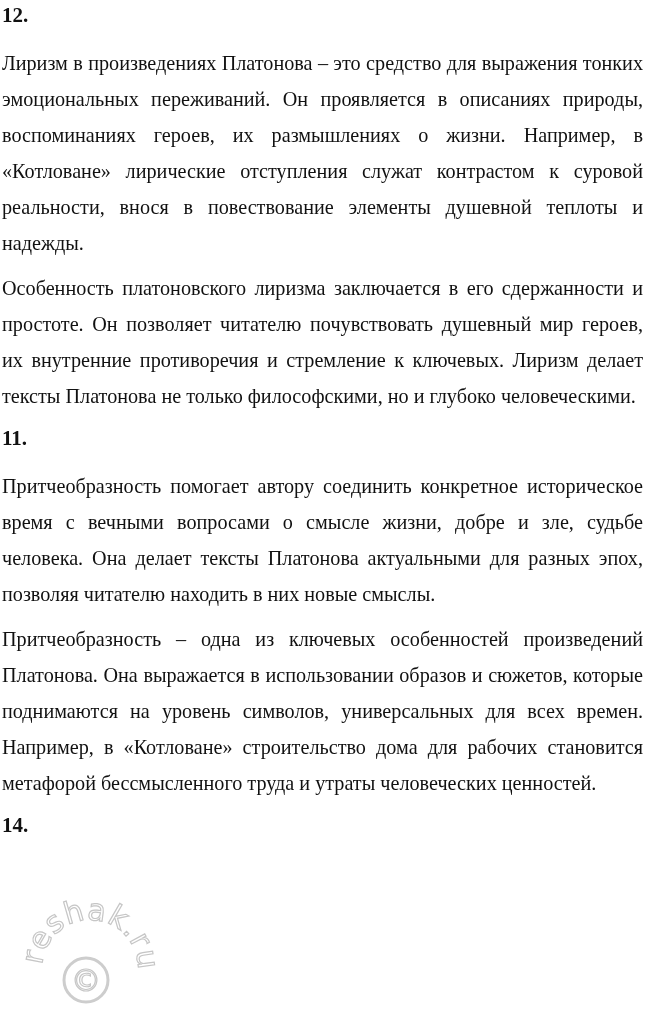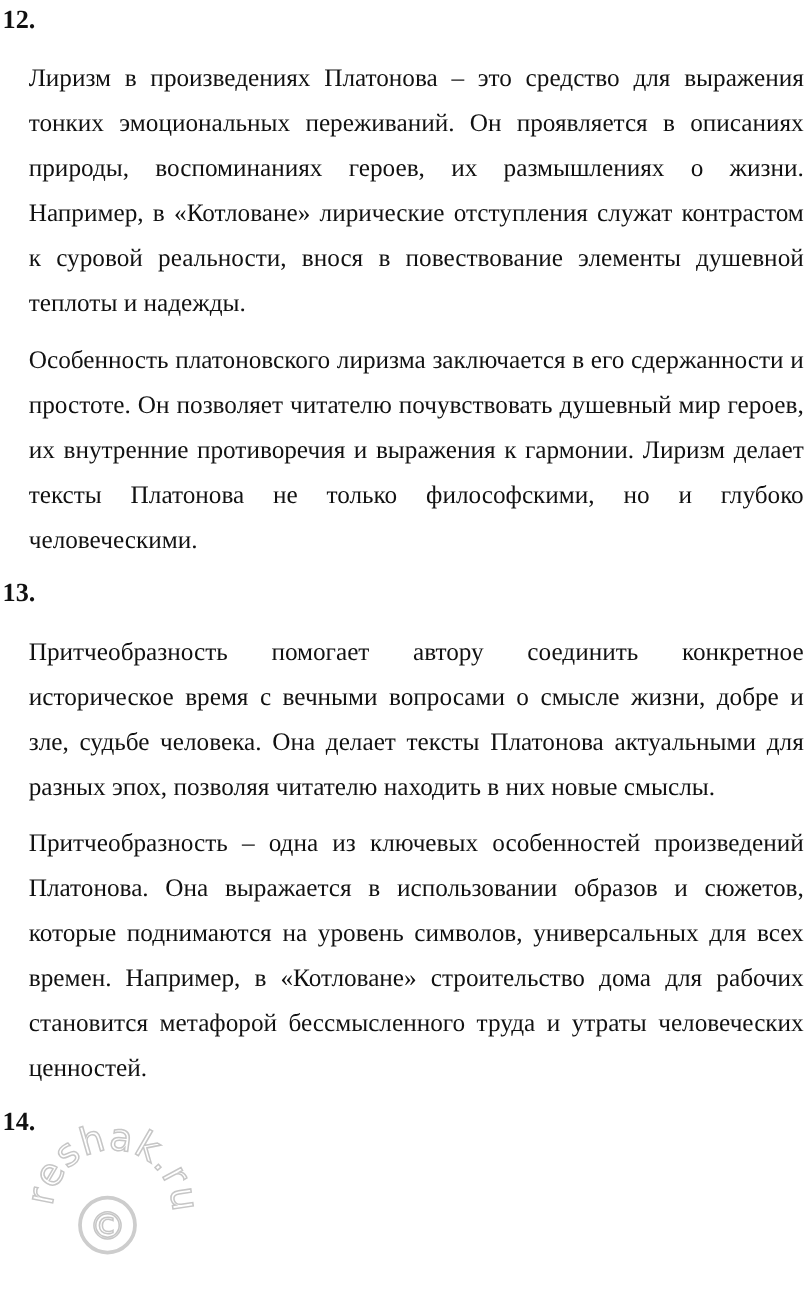--- a/index.html
+++ b/index.html
@@ -47,21 +47,20 @@
     }
     .para {
       font-size: 20.2px;
       line-height: 36px;
       text-align: justify;
       margin: 0;
       word-spacing: 0px;
     }
     .block {
       margin-bottom: 9px;
-      margin-left: 21px;
     }
     .block-head {
       margin-top: 0px;
       margin-bottom: 9px;
     }
     .watermark {
       position: absolute;
       left: 20px;
       top: 890px;
       width: 140px;
@@ -74,23 +73,23 @@
 
 <div class="page">
 
   <div class="header-row">
     <div class="task-number">12.</div>
   </div>
 
   <div class="block-head" style="height:0"></div>
 
   <p class="para block">Лиризм в произведениях Платонова – это средство для выражения тонких эмоциональных переживаний. Он проявляется в описаниях природы, воспоминаниях героев, их размышлениях о жизни. Например, в «Котловане» лирические отступления служат контрастом к суровой реальности, внося в повествование элементы душевной теплоты и надежды.</p>
-  <p class="para block">Особенность платоновского лиризма заключается в его сдержанности и простоте. Он позволяет читателю почувствовать душевный мир героев, их внутренние противоречия и выражения к гармонии. Лиризм делает тексты Платонова не только философскими, но и глубоко человеческими.</p>
+  <p class="para block">Особенность платоновского лиризма заключается в его сдержанности и простоте. Он позволяет читателю почувствовать душевный мир героев, их внутренние противоречия и стремление к ключевых. Лиризм делает тексты Платонова не только философскими, но и глубоко человеческими.</p>
 
-  <div class="task-number block-head">13.</div>
+  <div class="task-number block-head">11.</div>
 
   <p class="para block">Притчеобразность помогает автору соединить конкретное историческое время с вечными вопросами о смысле жизни, добре и зле, судьбе человека. Она делает тексты Платонова актуальными для разных эпох, позволяя читателю находить в них новые смыслы.</p>
   <p class="para block">Притчеобразность – одна из ключевых особенностей произведений Платонова. Она выражается в использовании образов и сюжетов, которые поднимаются на уровень символов, универсальных для всех времен. Например, в «Котловане» строительство дома для рабочих становится метафорой бессмысленного труда и утраты человеческих ценностей.</p>
 
   <div class="task-number block-head">14.</div>
 
 
 </div>
 
 <div class="watermark">

